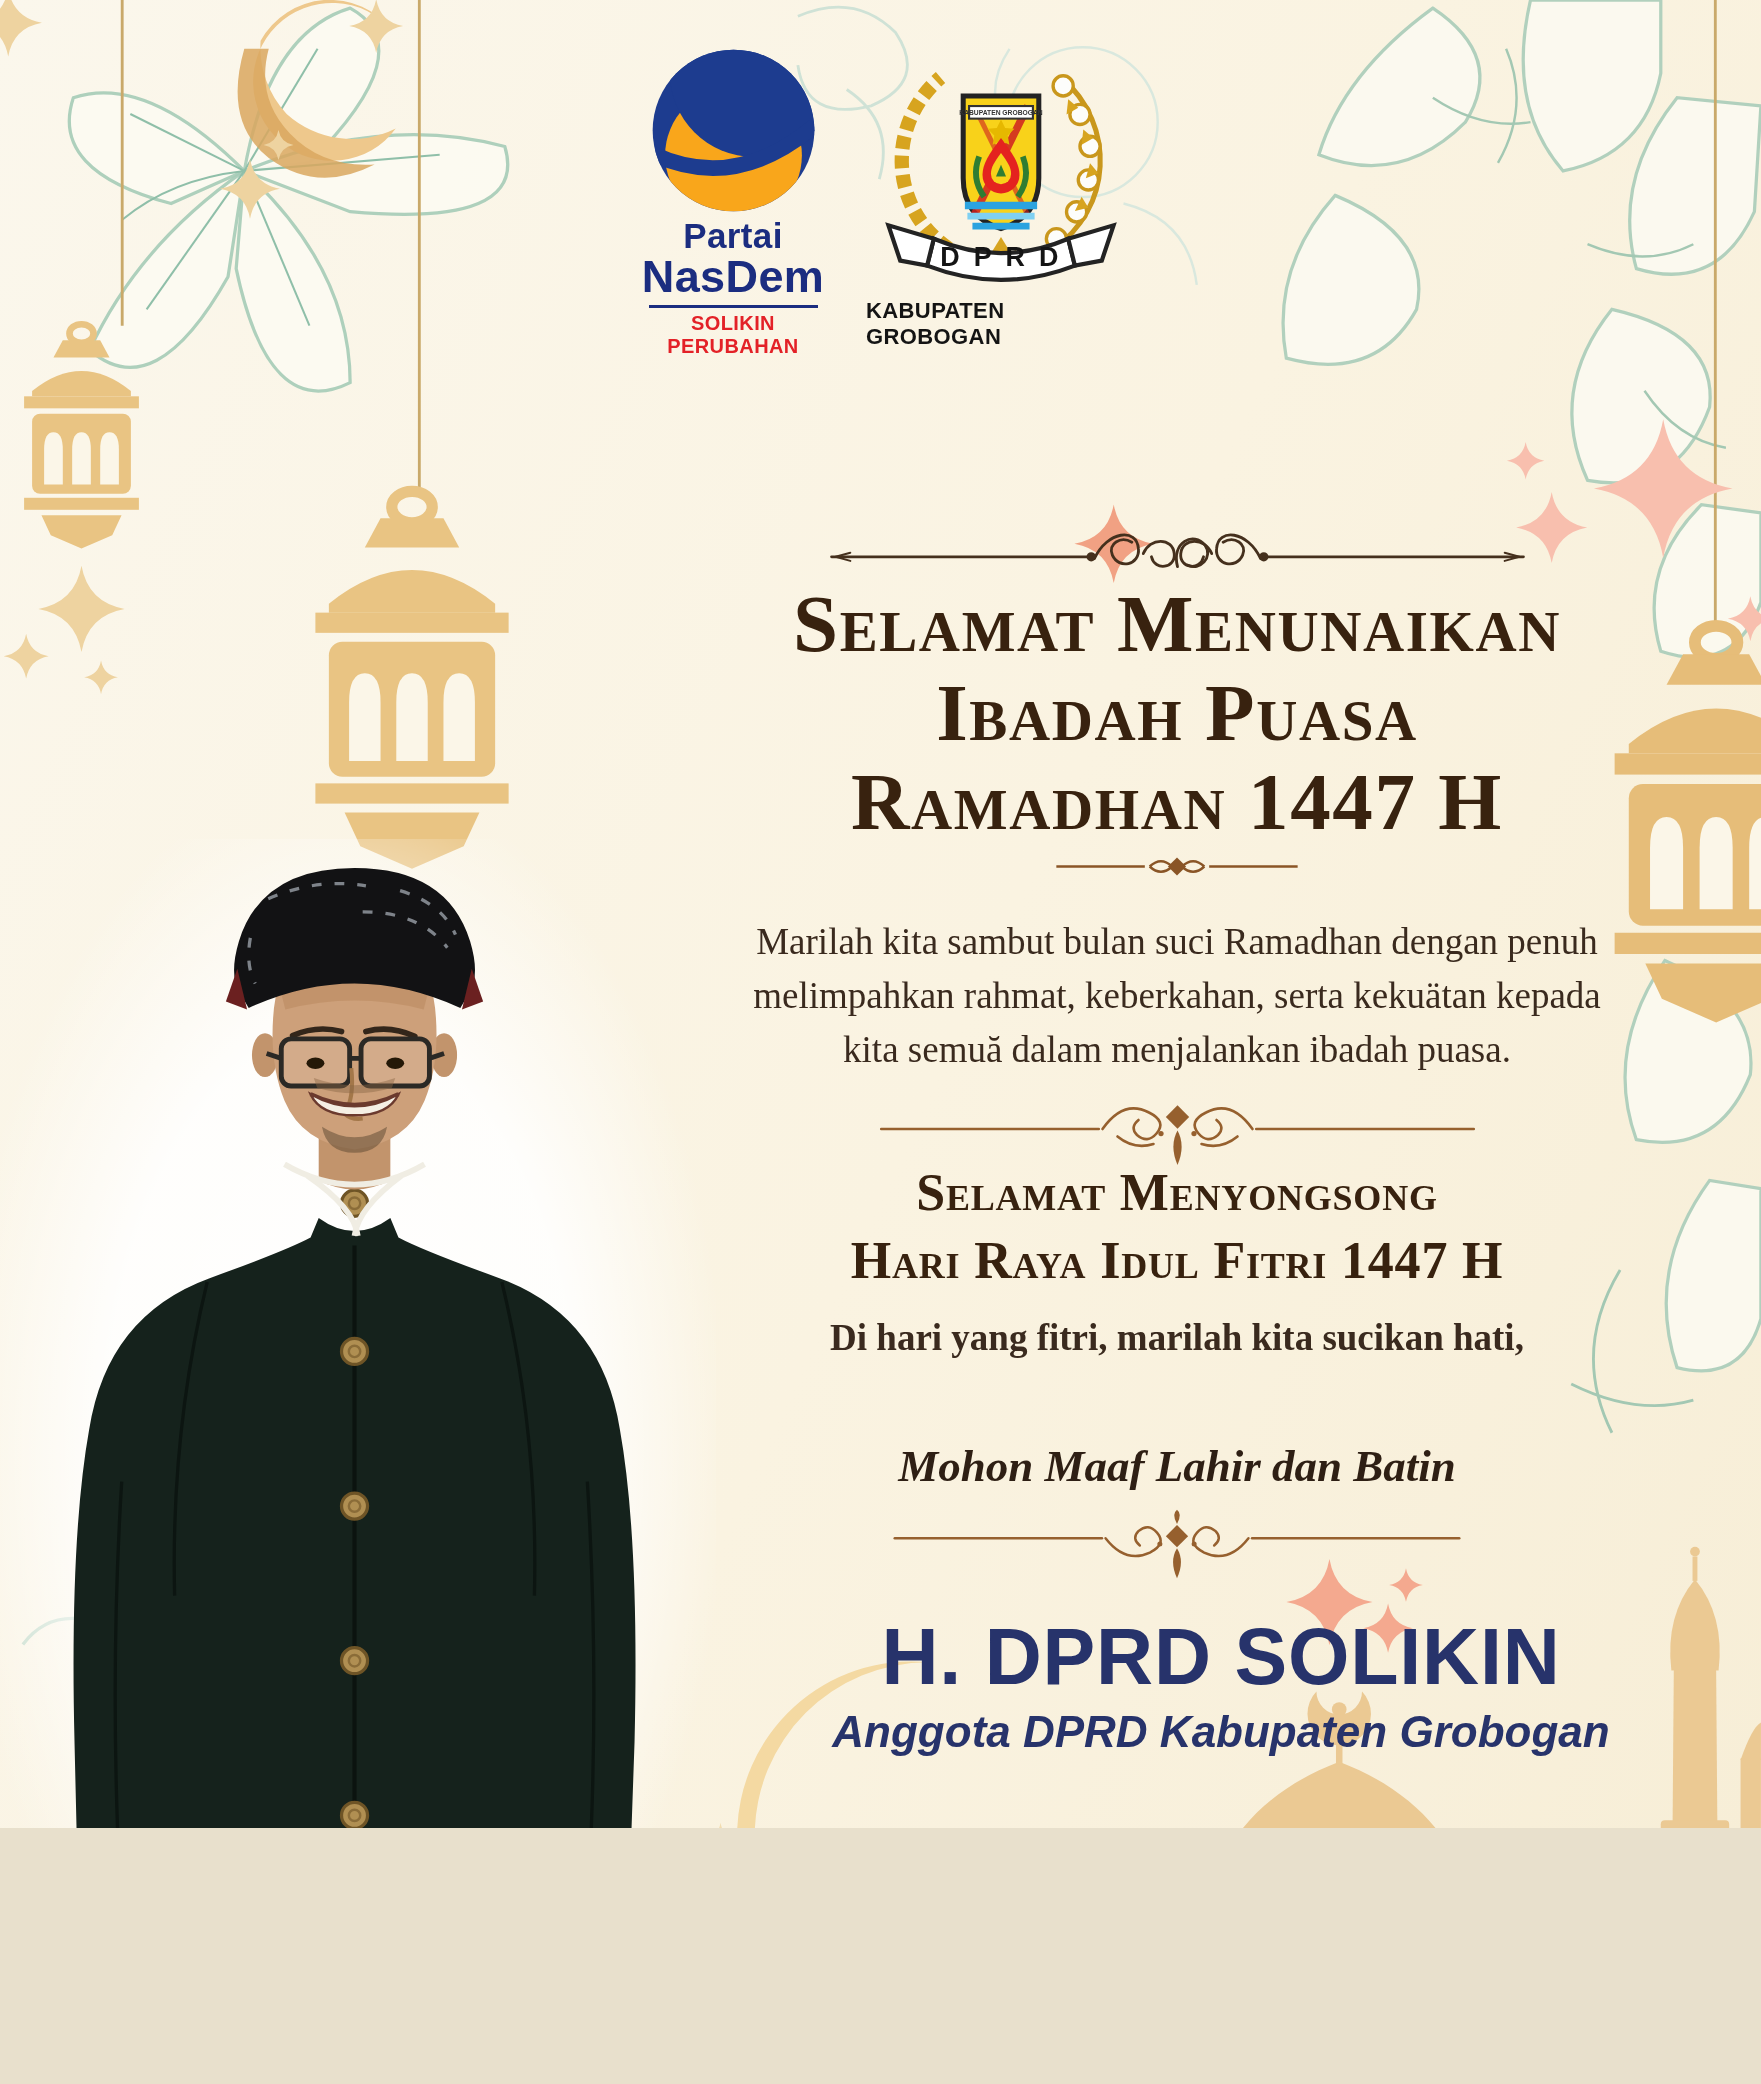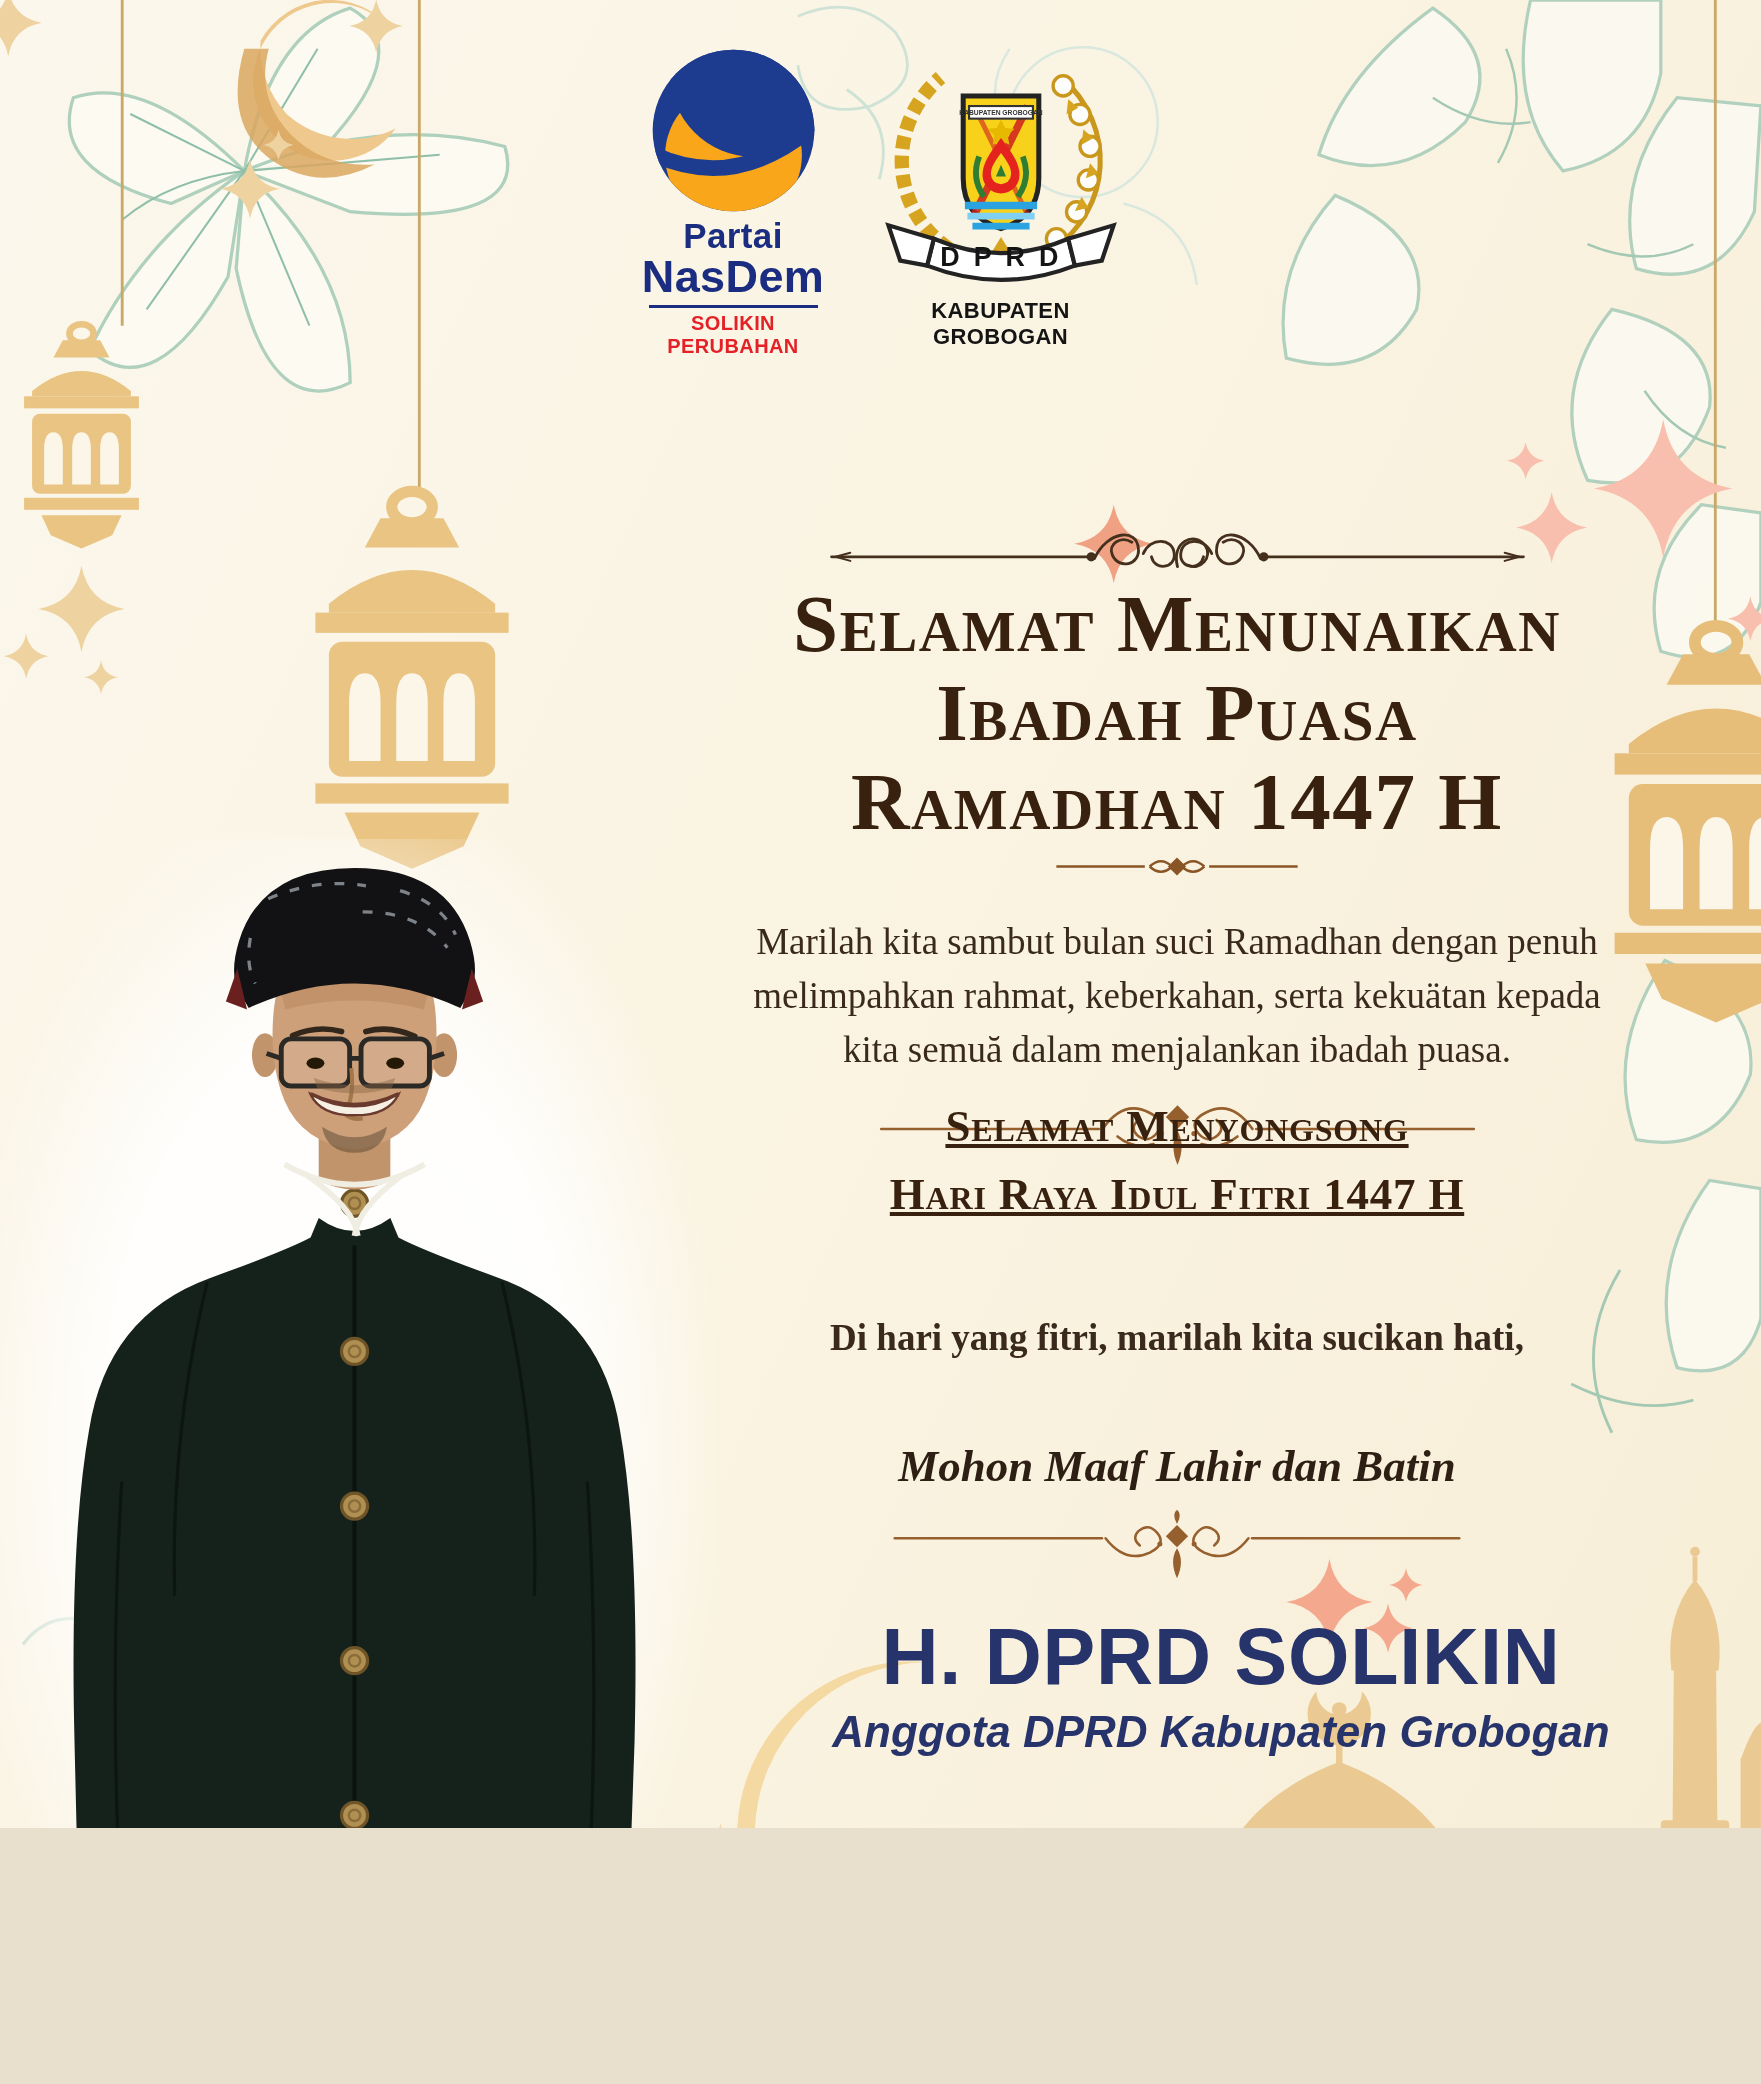--- a/index.html
+++ b/index.html
@@ -11,30 +11,30 @@
   .glow{position:absolute;left:-33px;top:839px;width:749px;height:1270px;z-index:2;
         background:radial-gradient(ellipse at 50% 48%,rgba(255,255,255,.97) 0%,rgba(255,255,255,.88) 45%,rgba(255,255,255,0) 73%);}
   .person-svg{position:absolute;left:24.4px;top:863px;z-index:3;}
   .z5{z-index:5;}
   
   .nasdem{left:629px;top:44px;width:208px;text-align:center;color:#1b2d80;}
   .nasdem .p1{font-size:35px;font-weight:800;line-height:37px;letter-spacing:0.4px;}
   .nasdem .p2{font-size:45px;font-weight:800;line-height:46px;letter-spacing:0.4px;}
   .nasdem .rule{width:169px;height:3.3px;background:#1b2d80;margin:4.9px auto 4.1px auto;}
   .nasdem .tag{font-size:20px;font-weight:800;color:#e32127;letter-spacing:0.4px;}
-  .dprd{left:866px;top:37px;width:269px;text-align:center;}
+  .dprd{left:866px;top:37px;width:269px;}
   .dprd .cap{font-size:22px;font-weight:800;color:#141414;letter-spacing:0.4px;margin-top:6.5px;}
   
   .col{left:672px;width:1010px;text-align:center;}
   .title1{top:580px;font-family:Liberation Serif, serif;font-variant:small-caps;
           font-weight:700;font-size:81px;line-height:89px;color:#38220f;letter-spacing:1.6px;}
   .para{font-family:"Liberation Serif",serif;color:#3a2a1e;}
   .para1{top:881px;font-size:37px;line-height:54px;margin-top:34px;}
-  .title2{top:1092px;font-family:"Liberation Serif",serif;font-variant:small-caps;
-          font-weight:700;font-size:45px;line-height:68px;color:#38220f;letter-spacing:0.8px;text-decoration:underline;}
+  .title2{top:1159px;font-family:"Liberation Serif",serif;font-variant:small-caps;
+          font-weight:700;font-size:52px;line-height:68px;color:#38220f;letter-spacing:0.8px;}
   .para2{top:1313px;font-size:37px;line-height:50px;font-weight:bold;}
   .mohon{top:1440px;font-family:"Liberation Serif",serif;font-style:italic;font-weight:700;
          font-size:45px;color:#2e1f14;}
   .sign{left:765px;width:912px;text-align:center;color:#27336b;}
   .name{top:1611px;font-size:79px;font-weight:800;letter-spacing:0.8px;}
   .role{top:1707px;font-size:44px;font-weight:700;font-style:italic;}
   .dv{left:672px;width:1010px;display:flex;justify-content:center;}
 </style>
 </head>
 <body>

